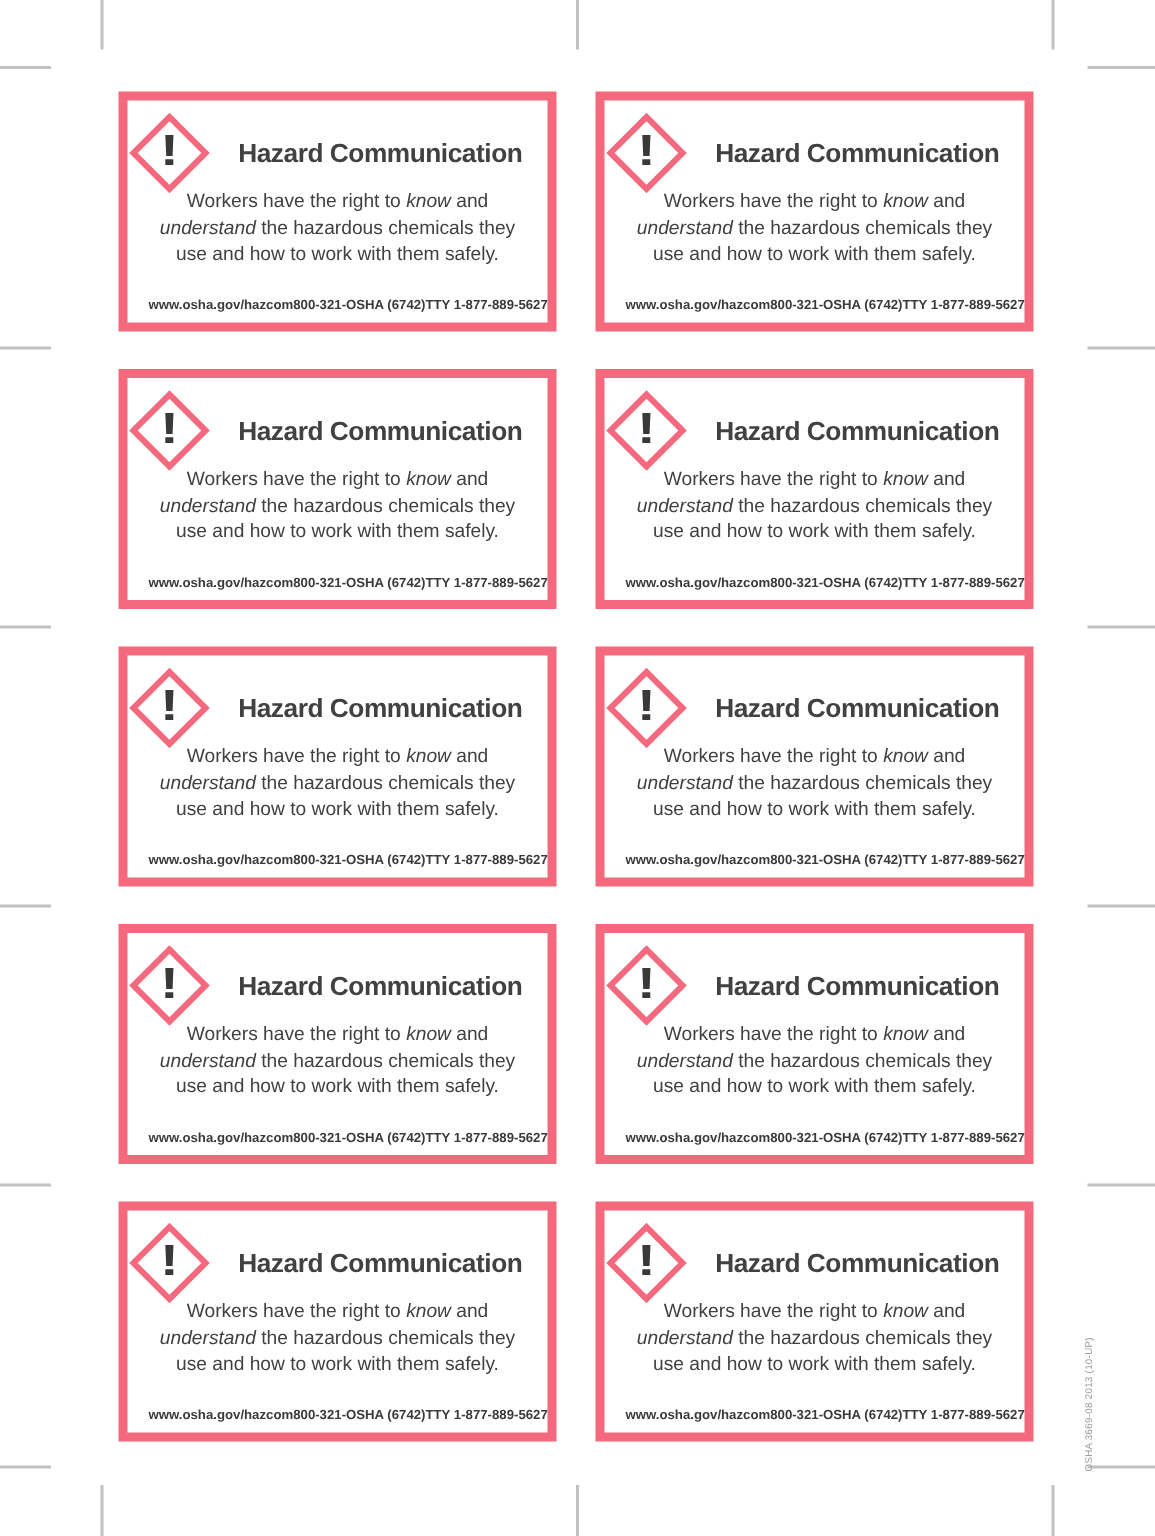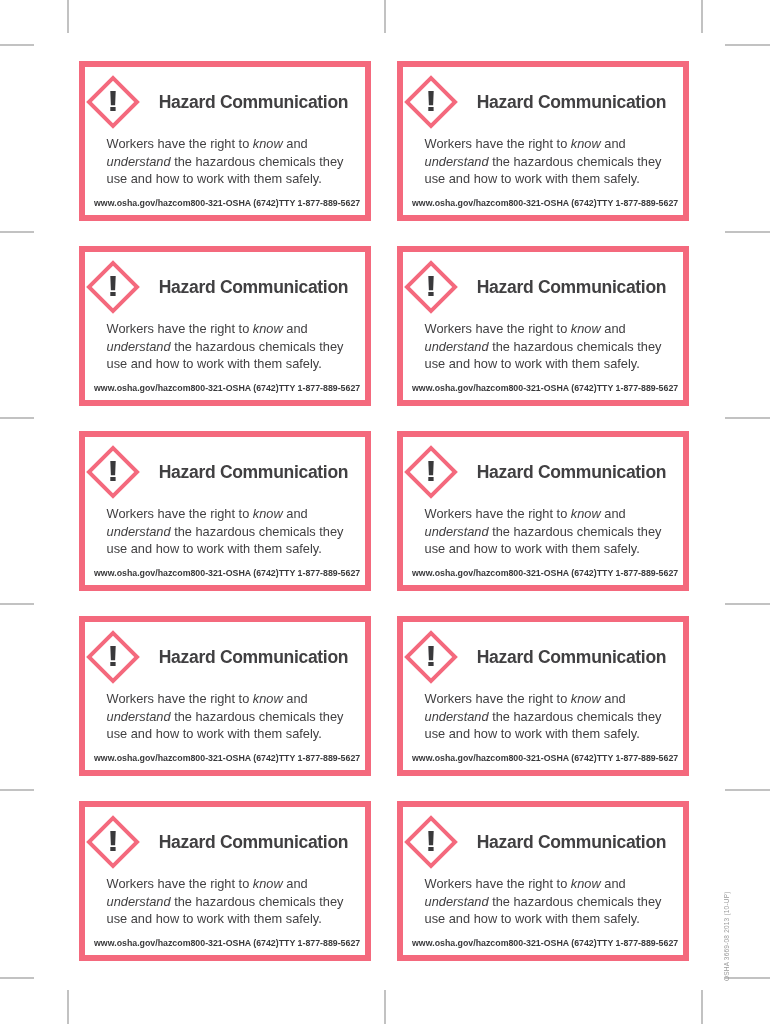--- a/index.html
+++ b/index.html
@@ -54,28 +54,28 @@
     display:flex; align-items:center; justify-content:center;
     font-weight:bold; font-size:29px; color:#39393b;
     transform:scaleX(1.3);
     padding-bottom:2px; box-sizing:border-box;
   }
   .card-title {
     margin:12px; font-size:17.5px; font-weight:bold;
     color:var(--ink); letter-spacing:-0.3px; white-space:nowrap;
   }
   .card-body {
-    margin-top:10px; text-align:left;
+    text-align:center;
     font-size:12.8px; line-height:17.5px; color:var(--ink);
   }
   .it { font-style:italic; }
   .card-footer {
     margin-top:auto; align-self:stretch;
     display:flex; justify-content:space-between;
-    padding:0 9px 7px 9px;
+    padding:0 9px 7px 14px;
     font-size:8.8px; font-weight:bold; color:#3a3a3c;
     white-space:nowrap;
     align-items:flex-end;
   }
   .print-code {
     position:absolute; left:723px; top:893px; height:88px;
     writing-mode:vertical-rl; transform:rotate(180deg);
     font-size:6.5px; color:#9b9b9b; letter-spacing:0.2px;
     white-space:nowrap;
   }

